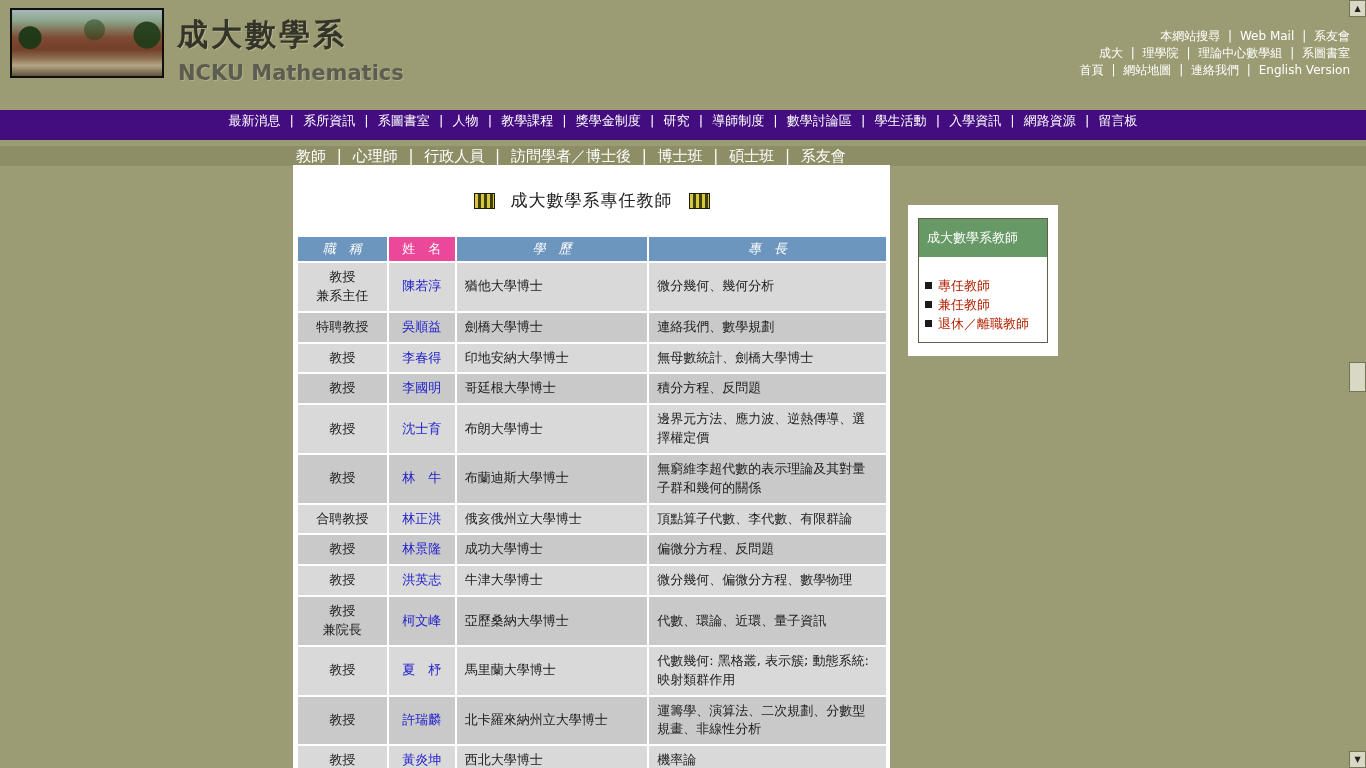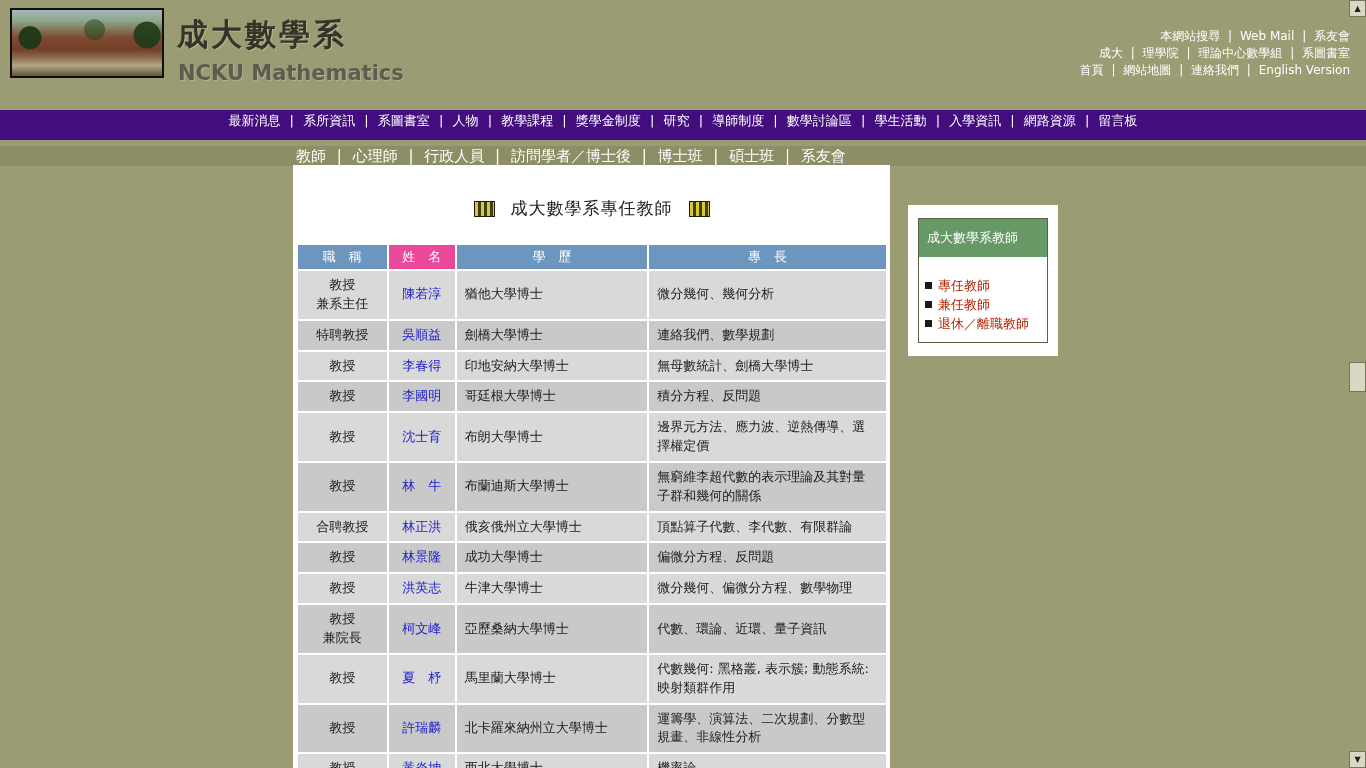--- a/index.html
+++ b/index.html
@@ -53,36 +53,36 @@
   }
   .nav-sub a { color:#fff; text-decoration:none; }
   .nav-sub .sep { margin:0 6px; }
 
   
   .content {
     position:absolute; left:293px; top:165px; width:597px; height:603px;
     background:#fff; overflow:hidden;
   }
   .page-title-row {
-    margin-top:32px; display:flex; align-items:center; justify-content:center; gap:16px;
+    margin-top:24px; display:flex; align-items:center; justify-content:center; gap:16px;
   }
   .page-title { font-size:17px; color:#222; letter-spacing:1px; }
   .deco-icon {
     display:inline-block; width:21px; height:16px;
     border:1px solid #1d1d08;
     background:repeating-linear-gradient(90deg,#d8c63e 0 3px,#40400e 3px 6px);
   }
 
   .faculty-table {
     margin:23px auto 0; width:592px;
     border-spacing:2px; border-collapse:separate; table-layout:fixed;
     font-size:13px;
   }
   .faculty-table th { color:#fff; font-weight:normal; height:24px; text-align:center; }
-  .th-blue { background:#6d96be; }
+  .th-blue { background:#6d96be;font-style:italic; }
   .th-navy { background:#ec4899; }
   .col-title { width:84px; }
   .col-name  { width:62px; }
   .col-degree{ width:179px; }
   .col-spec  { width:222px; }
   .faculty-table td { padding:5px 8px; color:#1c1c1c; line-height:1.45; vertical-align:middle; }
   .cell-title { text-align:center; white-space:pre-line; padding:5px 2px; }
   .cell-name  { text-align:center; }
   .cell-name a { color:#2222cc; text-decoration:none; }
   .row-light td { background:#d9d9d9; }

